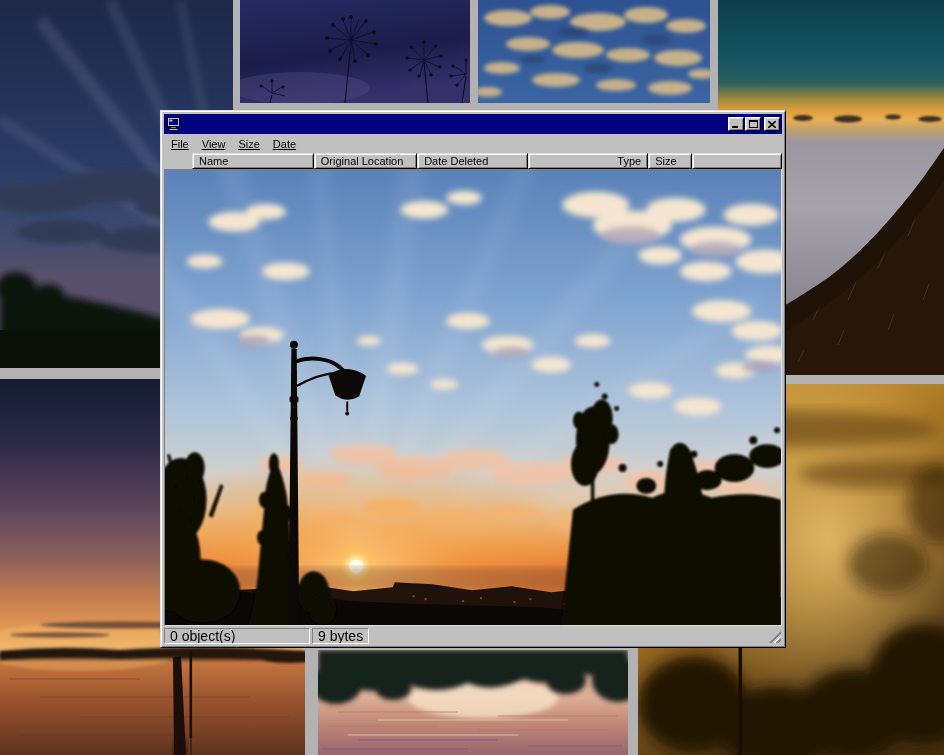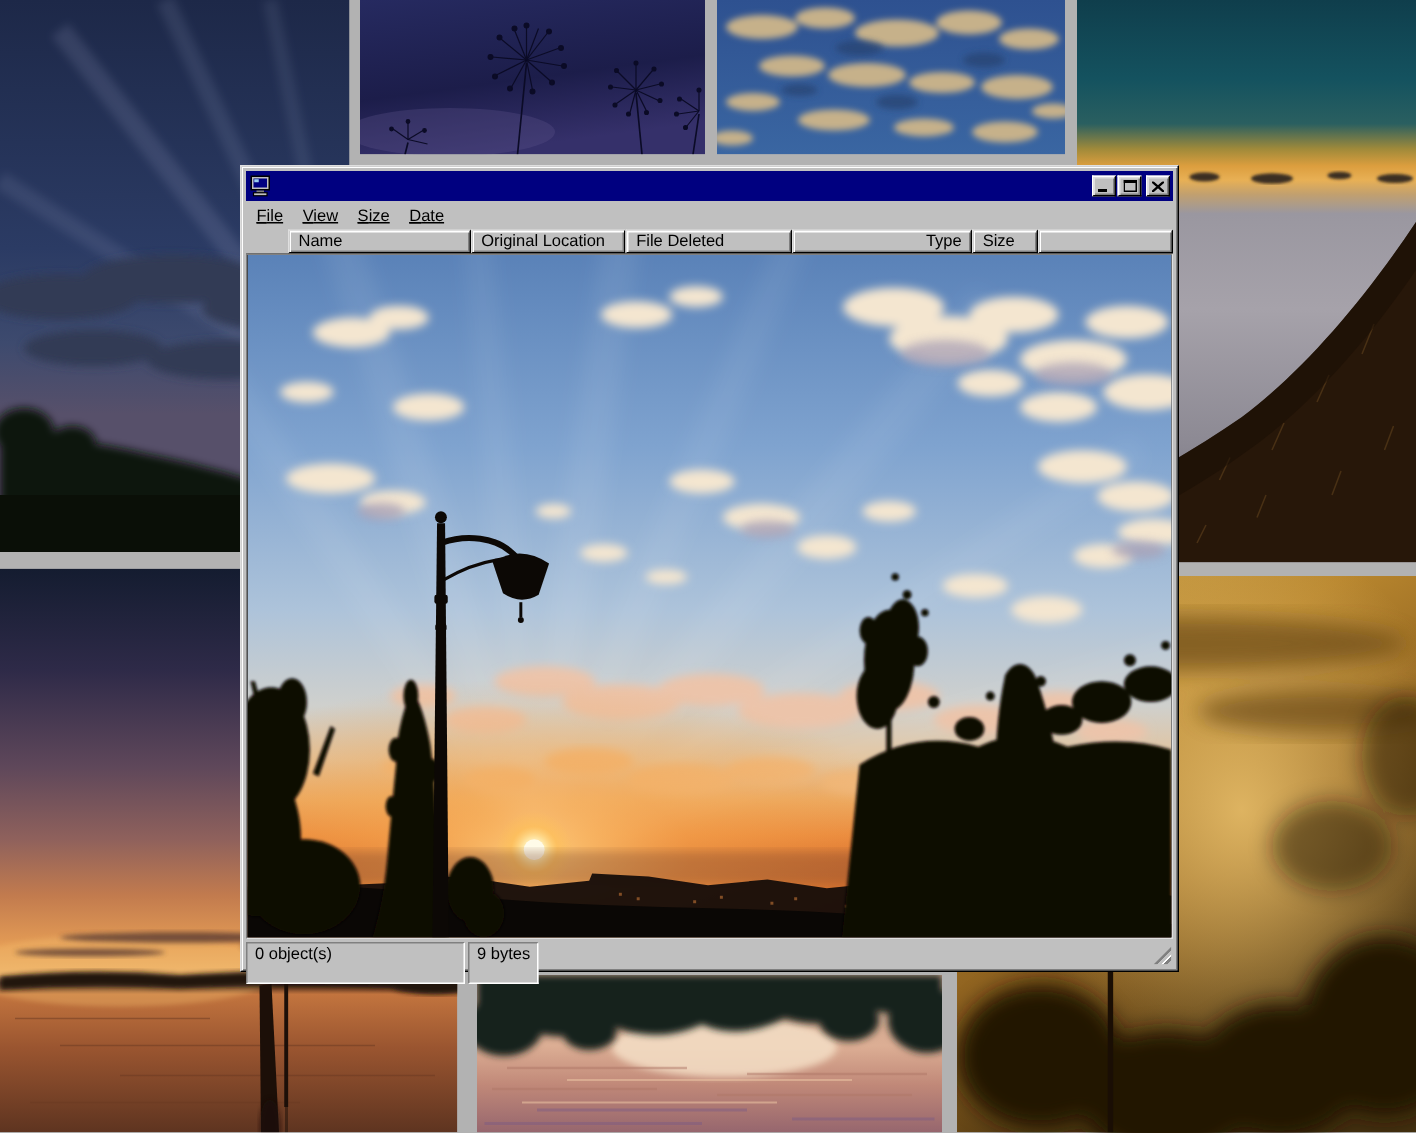--- a/index.html
+++ b/index.html
@@ -64,21 +64,21 @@
   .content{
     flex:1 1 auto;position:relative;overflow:hidden;
     border:1px solid;border-color:#808080 #dfdfdf #dfdfdf #808080;
     background:#000;
   }
   .content svg{display:block;width:100%;height:100%;}
   .statusbar{
     margin-top:2px;height:16px;flex:0 0 16px;display:flex;position:relative;
   }
   .spanel{
-    box-sizing:border-box;height:28px;font-size:11px;line-height:13px;
+    box-sizing:border-box;height:16px;font-size:14px;line-height:13px;
     padding:1px 5px 0 5px;background:var(--chrome,#c0c0c0);
     border:1px solid;border-color:#808080 #fff #fff #808080;
     margin-right:2px;white-space:nowrap;overflow:hidden;
   }
   .spanel:last-child{margin-right:0;flex:1 1 auto;}
   .grip{
     position:absolute;right:1px;bottom:1px;width:12px;height:12px;
     clip-path:polygon(100% 0,100% 100%,0 100%);
     background:repeating-linear-gradient(135deg,
       #c0c0c0 0 2px,#fff 2px 3px,#808080 3px 5px);
@@ -459,21 +459,21 @@
   <div class="menubar">
       <span class="menu-item">File</span>
       <span class="menu-item">View</span>
       <span class="menu-item">Size</span>
       <span class="menu-item">Date</span>
     </div>
 
   <div class="headerrow">
       <span class="hcell" style="width: 125px; text-align: left;">Name</span>
       <span class="hcell" style="width: 106px; text-align: left;">Original Location</span>
-      <span class="hcell" style="width: 114px; text-align: left;">File Deleted</span>
+      <span class="hcell" style="width: 114px; text-align: left;">Date Deleted</span>
       <span class="hcell" style="width: 123px; text-align: right;">Type</span>
       <span class="hcell" style="width: 45px; text-align: left;">Size</span>
       <span class="hcell" style="width: 92px; text-align: left;"></span>
     </div>
 
   <div class="content">
 
     <svg viewBox="0 0 622 458" preserveAspectRatio="none">
       <defs>
         <linearGradient id="pSky" x1="0" y1="0" x2="0" y2="1">

